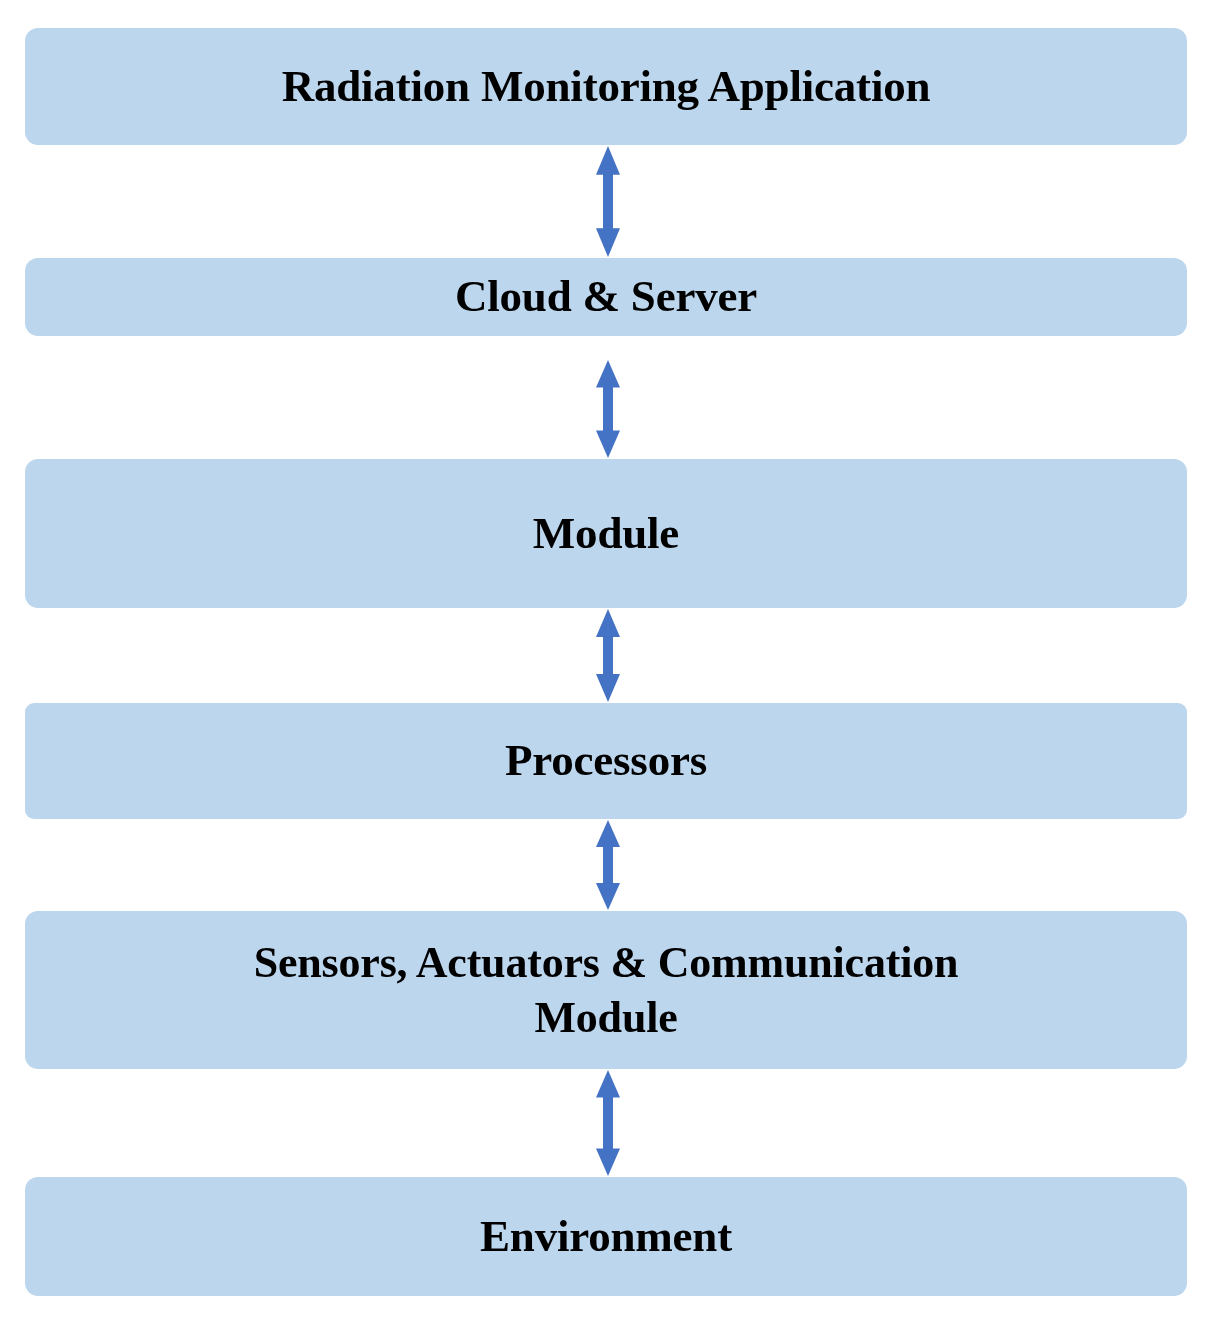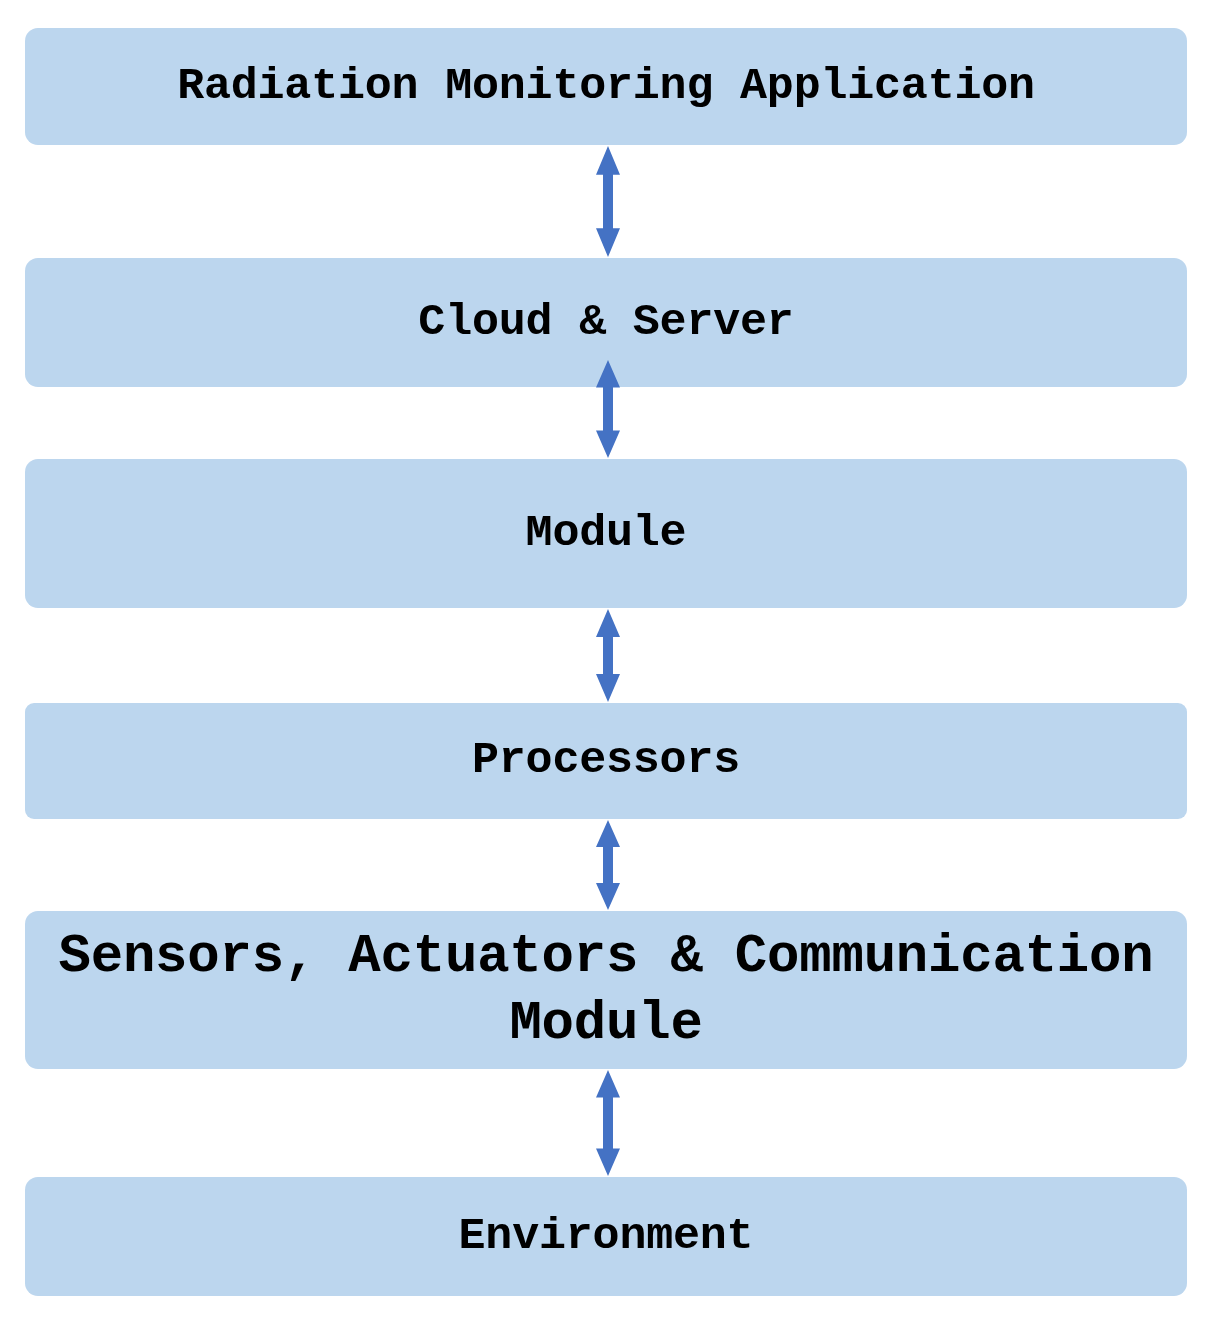--- a/index.html
+++ b/index.html
@@ -31,36 +31,36 @@
     width: 1162px;
     box-sizing: border-box;
     background: #BCD6EE;
     border-radius: 13px;
     display: flex;
     align-items: center;
     justify-content: center;
     text-align: center;
   }
   .layer-label {
-    font-family: Liberation Mono, monospace;
+    font-family: Liberation Serif, serif;
     font-weight: bold;
     font-size: 45px;
     line-height: 1.28;
     color: #000000;
     letter-spacing: -0.2px;
     padding: 0 28px;
     white-space: pre-line;
   }
   .layer-box.two-line .layer-label {
-    font-size: 54px;
+    font-size: 44px;
     line-height: 1.25;
   }
   
   #box-application { top: 28px;   height: 117px; }
-  #box-cloud       { top: 258px;  height: 129px; }
+  #box-cloud       { top: 258px;  height: 78px; }
   #box-gateway     { top: 459px;  height: 149px; }
   #box-processors  { top: 703px;  height: 116px; border-radius: 9px; }
   #box-sensors     { top: 911px;  height: 158px; }
   #box-environment { top: 1177px; height: 119px; }
 
   
   .connector-arrow {
     position: absolute;
     left: 586px;
     width: 44px;

